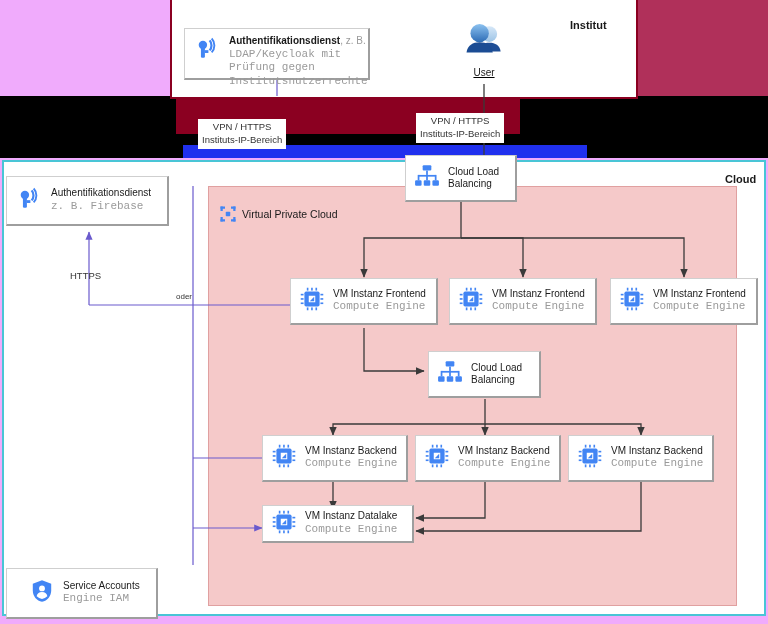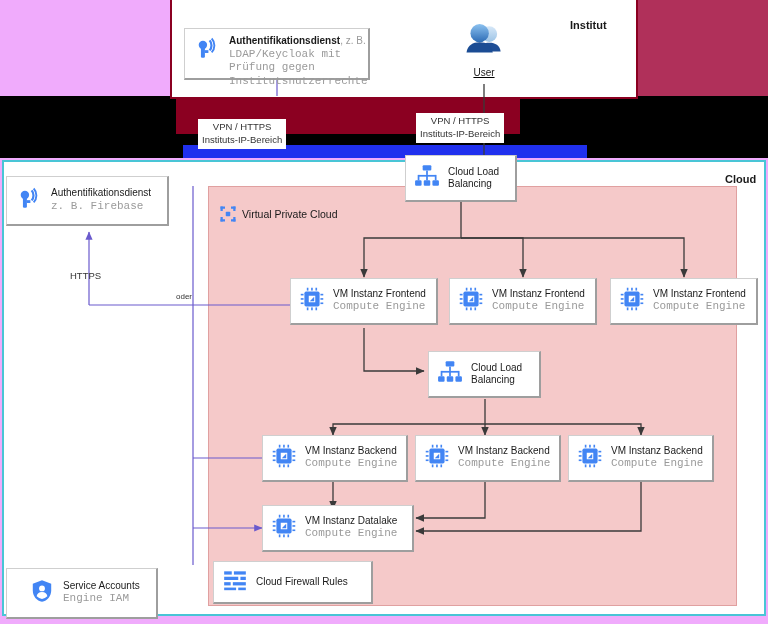--- a/index.html
+++ b/index.html
@@ -425,21 +425,21 @@
           </g>
         </g>
       </svg>
     </span>
     <span class="txt">
       <span class="t1">VM Instanz Backend</span>
       <span class="t2">Compute Engine</span>
     </span>
   </div>
 
-  <div class="node" style="left:262px;top:505px;width:152px;height:47px;">
+  <div class="node" style="left:262px;top:505px;width:152px;height:38px;">
     <span class="ico">
       <svg width="26" height="26" viewBox="0 0 24 24">
         <g fill="#4285F4">
           <rect x="5" y="5" width="14" height="14" rx="1.6"></rect>
           <g fill="#fff">
               <polygon points="9,9 15,9 15,15 9,15"></polygon>
             </g>
           <polygon points="10,14 14,14 14,10" fill="#4285F4"></polygon>
           <g>
             <rect x="7.2" y="1.6" width="1.5" height="2.6"></rect>
@@ -457,39 +457,20 @@
           </g>
         </g>
       </svg>
     </span>
     <span class="txt">
       <span class="t1">VM Instanz Datalake</span>
       <span class="t2">Compute Engine</span>
     </span>
   </div>
 
-  <div class="node" style="left:213px;top:561px;width:160px;height:43px;">
-    <span class="ico">
-      <svg width="26" height="26" viewBox="0 0 24 24">
-        <g fill="#4285F4">
-          <rect x="2" y="4" width="7" height="3"></rect>
-          <rect x="11" y="4" width="11" height="3"></rect>
-          <rect x="2" y="9" width="13" height="3"></rect>
-          <rect x="17" y="9" width="5" height="3"></rect>
-          <rect x="2" y="14" width="6" height="3"></rect>
-          <rect x="10" y="14" width="12" height="3"></rect>
-          <rect x="2" y="19" width="11" height="2.4"></rect>
-          <rect x="15" y="19" width="7" height="2.4"></rect>
-        </g>
-      </svg>
-    </span>
-    <span class="txt">
-      <span class="t1">Cloud Firewall Rules</span>
-    </span>
-  </div>
 
   <div class="node" style="left:6px;top:568px;width:152px;height:51px;padding-left:22px;">
     <span class="ico">
       <svg width="26" height="26" viewBox="0 0 24 24">
         <path d="M12 2 3.5 5.2v6.3c0 5.3 3.6 9.6 8.5 10.5 4.9-.9 8.5-5.2 8.5-10.5V5.2z" fill="#4285F4"></path>
         <circle cx="12" cy="9.6" r="2.7" fill="#fff"></circle>
         <path d="M12 13c-3 0-4.6 1.8-4.9 3.9A8.6 8.6 0 0 0 12 19.3a8.6 8.6 0 0 0 4.9-2.4C16.6 14.8 15 13 12 13z" fill="#fff"></path>
       </svg>
     </span>
     <span class="txt">

